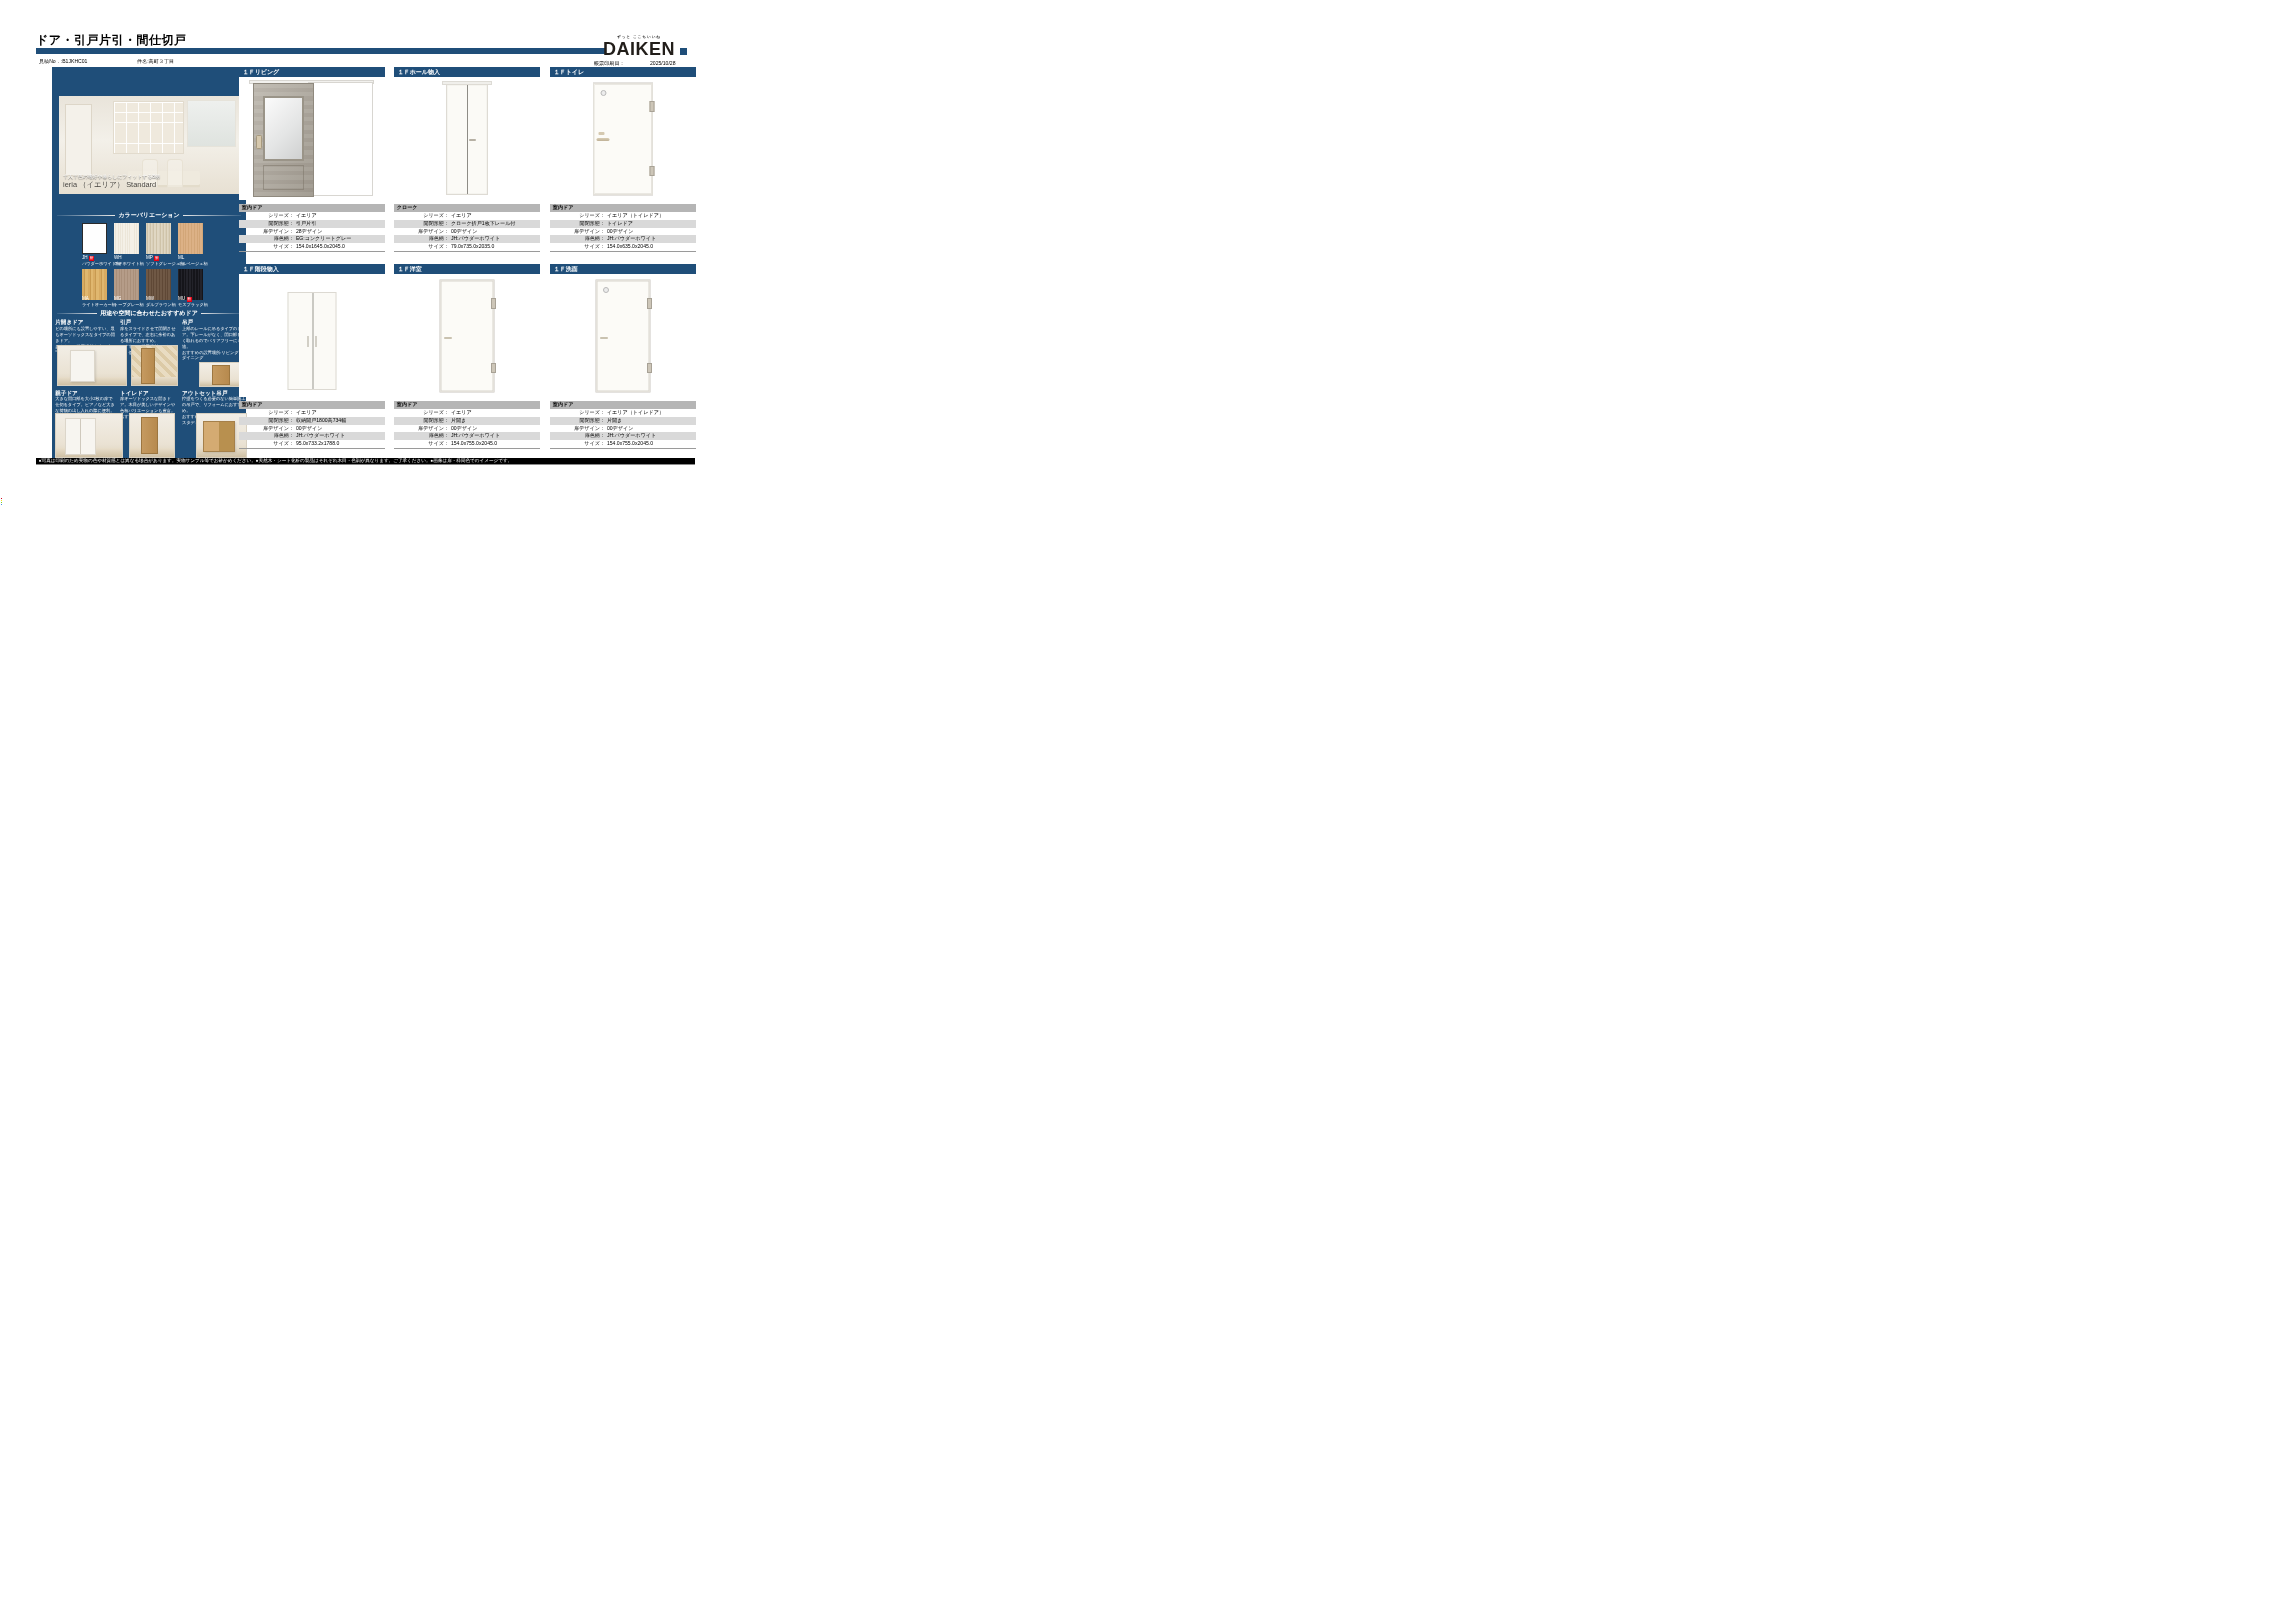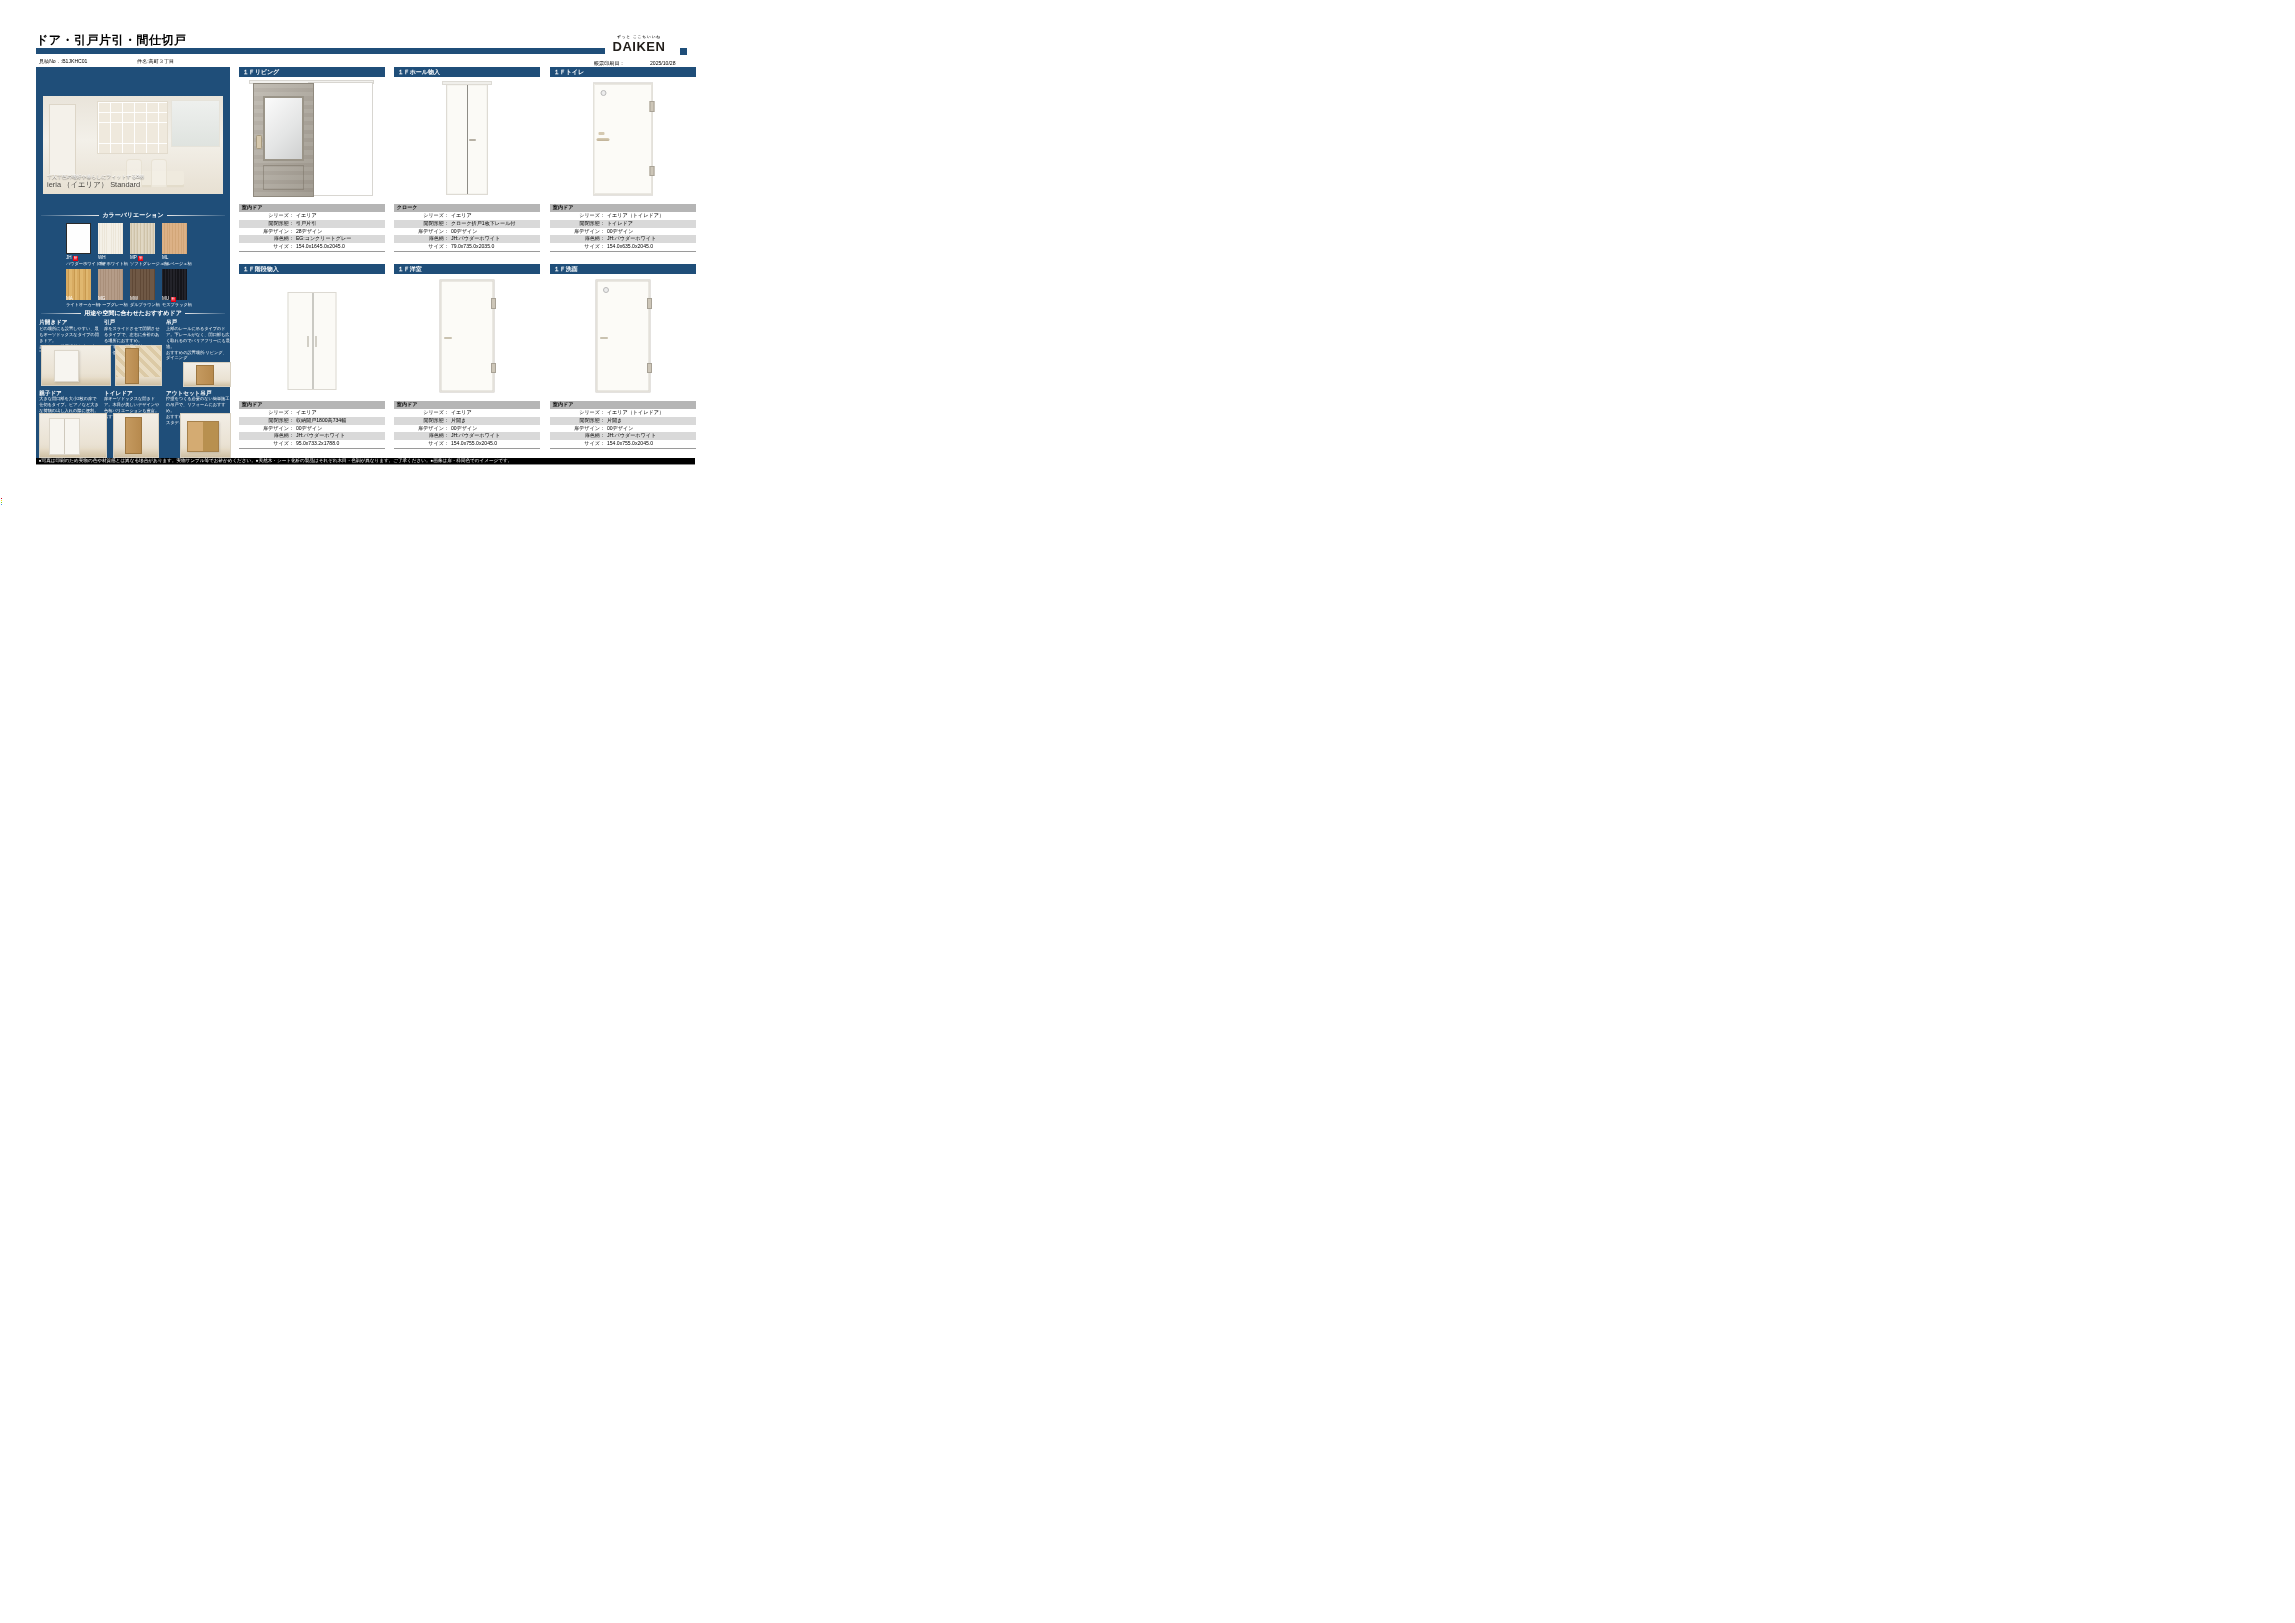--- a/index.html
+++ b/index.html
@@ -5,28 +5,28 @@
   html,body{margin:0;padding:0;background:#ffffff;}
   body{font-family:"Liberation Sans","DejaVu Sans",sans-serif;color:#000;}
   .canvas{position:relative;width:717px;height:508px;background:#fff;overflow:hidden;}
 
   
   .page-title{position:absolute;left:36px;top:32px;font-size:12px;font-weight:900;letter-spacing:0.5px;}
   .bar-main{position:absolute;left:36px;top:48px;width:569px;height:6px;background:#1F4E79;}
   .bar-square{position:absolute;left:680px;top:48px;width:6.5px;height:6.5px;background:#1F4E79;}
   .logo-block{position:absolute;left:602px;top:34px;width:74px;text-align:center;}
   .logo-tagline{font-size:3.7px;font-weight:bold;letter-spacing:0.9px;color:#333;}
-  .logo-name{font-size:13px;font-weight:900;letter-spacing:0.5px;color:#221e1a;line-height:1;margin-top:0.5px;}
+  .logo-name{font-size:18px;font-weight:900;letter-spacing:0.5px;color:#221e1a;line-height:1;margin-top:0.5px;}
   .meta-row{position:absolute;top:58px;font-size:5.1px;}
   .m-quote{left:39px;} .m-subject{left:137px;}
   .m-printlabel{left:594px;top:60px;} .m-printdate{left:650px;top:60px;}
   .bar-sub{position:absolute;left:593px;top:67px;width:93px;height:5.1px;background:#1F4E79;}
 
   
-  .sidebar{position:absolute;left:36px;top:67px;width:194px;height:391px;background:#1F4E79;color:#fff;}
+  .sidebar{position:absolute;left:52px;top:67px;width:194px;height:391px;background:#1F4E79;color:#fff;}
   .hero{position:absolute;left:7.4px;top:29px;width:180px;height:98px;background:linear-gradient(180deg,#e9e4da 0%,#f3f0e9 45%,#e7e0d2 100%);overflow:hidden;}
   .hero-door{position:absolute;left:3%;top:8%;width:14%;height:72%;background:#f4f1ea;border:0.5px solid #ddd6c8;}
   .hero-shelves{position:absolute;left:30%;top:5%;width:38%;height:52%;background:repeating-linear-gradient(90deg,rgba(255,255,255,.95) 0 0.9px,rgba(0,0,0,0) 0.9px 12px),repeating-linear-gradient(180deg,rgba(255,255,255,.95) 0 0.9px,rgba(0,0,0,0) 0.9px 10.2px),#efe9dd;border:0.5px solid #e2dbcd;}
   .hero-window{position:absolute;right:2%;top:4%;width:26%;height:46%;background:linear-gradient(180deg,#eef0ee,#dfe3df);border:0.5px solid #e6e3da;}
   .hero-table{position:absolute;left:38%;bottom:9%;width:40%;height:15%;background:#efeade;border-radius:1.4px;box-shadow:0 2.3px 0 #e3dccb;}
   .hero-chair{position:absolute;bottom:6%;width:14px;height:27px;border:0.9px solid #e8e2d4;border-radius:3.7px 3.7px 0.9px 0.9px;background:rgba(245,242,235,.55);}
   .hc1{left:46%;} .hc2{left:60%;}
   .hero-tagline{position:absolute;left:3.7px;top:77px;font-size:4.9px;color:#fff;text-shadow:0 0.5px 0.9px rgba(0,0,0,.65);white-space:nowrap;}
   .hero-brand{position:absolute;left:3.7px;top:84px;font-size:7.4px;color:#44403a;text-shadow:0 0 0.9px rgba(255,255,255,.7);white-space:nowrap;}
 

